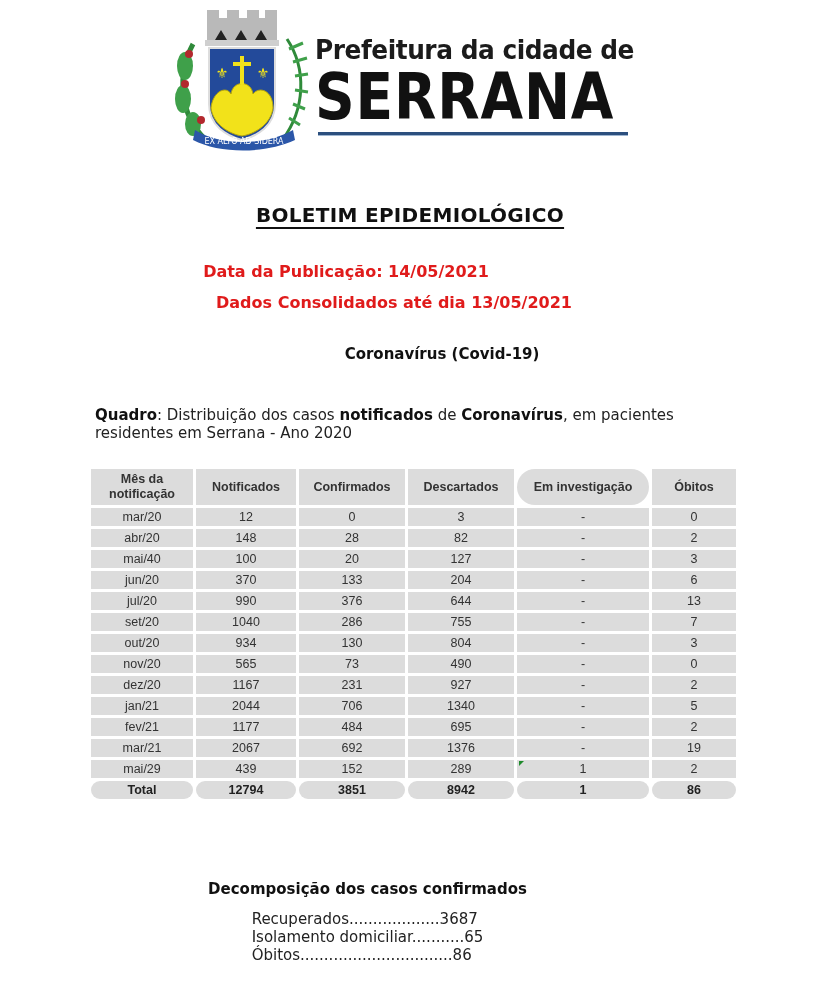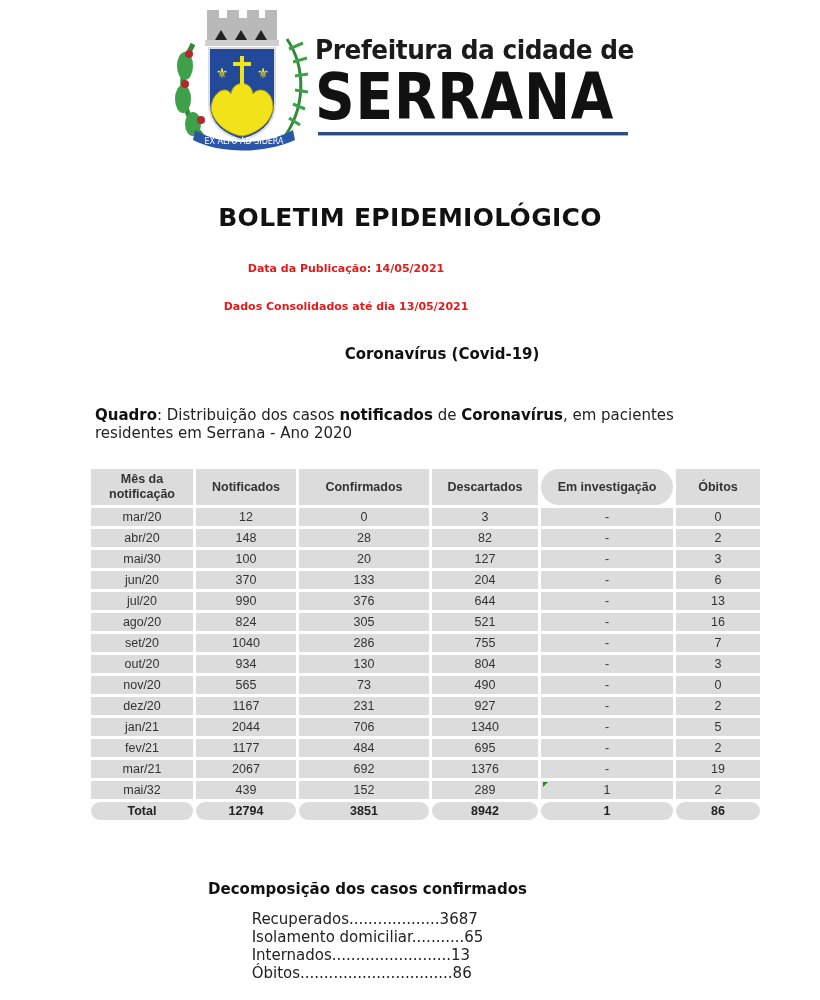--- a/index.html
+++ b/index.html
@@ -5,36 +5,36 @@
   html, body { margin: 0; padding: 0; background: #ffffff; }
   body { width: 820px; height: 1000px; position: relative; overflow: hidden; font-family: "DejaVu Sans", sans-serif; color: #111; }
 
   .header { position: absolute; left: 175px; top: 4px; width: 460px; height: 150px; }
   .crest { position: absolute; left: 0; top: 0; width: 135px; height: 150px; }
   .brand { position: absolute; left: 140px; top: 30px; }
   .brand-line1 { font-family: "DejaVu Sans", sans-serif; font-weight: bold; font-size: 27px; color: #1b1b1b; letter-spacing: -0.5px; white-space: nowrap; transform: scaleX(0.92); transform-origin: left; }
   .brand-line2 { font-family: "DejaVu Sans", sans-serif; font-weight: bold; font-size: 64px; color: #111; line-height: 60px; letter-spacing: 1px; white-space: nowrap; transform: scaleX(0.86); transform-origin: left; margin-top: 2px; }
   .brand-rule { position: absolute; left: 143px; top: 128px; width: 310px; height: 3px; background: #2c4f7e; border-bottom: 1px solid #9fb6d1; }
 
-  .title { position: absolute; left: 0; width: 820px; top: 203px; text-align: center; font-weight: bold; font-size: 25px; text-decoration-thickness: 2px; text-underline-offset: 5px; color: #111; letter-spacing: 0.3px; }
-  .pub { position: absolute; left: 0; width: 692px; text-align: center; font-weight: bold; font-size: 11px; color: #e01b1b; }
+  .title { position: absolute; left: 0; width: 820px; top: 203px; text-align: center; font-weight: bold; font-size: 20px; text-decoration: underline; text-decoration-thickness: 2px; text-underline-offset: 5px; color: #111; letter-spacing: 0.3px; }
+  .pub { position: absolute; left: 0; width: 692px; text-align: center; font-weight: bold; font-size: 16px; color: #e01b1b; }
   .pub1 { top: 262px; }
-  .pub2 { top: 300px; }
+  .pub2 { top: 293px; padding-left: 48px; }
   .subject { position: absolute; left: 0; width: 820px; top: 345px; text-align: center; font-weight: bold; font-size: 15px; color: #111; padding-left: 32px; }
 
   .caption { position: absolute; left: 95px; top: 406px; width: 640px; font-size: 15px; line-height: 18px; color: #222; }
   .caption b { color: #111; }
 
   .tbl-wrap { position: absolute; left: 88px; top: 466px; }
   table.data { border-collapse: separate; border-spacing: 3px 3px; font-family: "Liberation Sans", sans-serif; font-size: 12.5px; color: #333; }
   table.data th, table.data td { background: #dcdcdc; text-align: center; padding: 0; }
   table.data th { font-weight: bold; height: 36px; line-height: 15px; color: #333; }
   table.data td { height: 18px; line-height: 18px; }
   table.data tr.total td { font-weight: bold; color: #222; border-radius: 9px; }
-  .c1 { width: 102px; } .c2 { width: 100px; } .c3 { width: 130px; } .c4 { width: 106px; margin-left: 20px; } .c5 { width: 132px; border-radius: 18px; } .c6 { width: 84px; }
+  .c1 { width: 102px; } .c2 { width: 100px; } .c3 { width: 106px; } .c4 { width: 106px; margin-left: 20px; } .c5 { width: 132px; border-radius: 18px; } .c6 { width: 84px; }
   td.flag { position: relative; }
   td.flag::before { content: ""; position: absolute; left: 2px; top: 1px; width: 0; height: 0; border-top: 5px solid #1e8a2b; border-right: 5px solid transparent; }
 
   .decomp { position: absolute; left: 0; width: 735px; top: 880px; text-align: center; }
   .decomp-title { font-weight: bold; font-size: 15px; color: #111; line-height: 18px; }
   .decomp-list { display: inline-block; text-align: left; font-size: 15px; line-height: 18px; color: #222; margin-top: 12px; }
 </style>
 </head>
 <body>
 
@@ -117,21 +117,21 @@
         </tr>
         <tr>
           <td>abr/20</td>
           <td>148</td>
           <td>28</td>
           <td>82</td>
           <td>-</td>
           <td>2</td>
         </tr>
         <tr>
-          <td>mai/30</td>
+          <td>mai/40</td>
           <td>100</td>
           <td>20</td>
           <td>127</td>
           <td>-</td>
           <td>3</td>
         </tr>
         <tr>
           <td>jun/20</td>
           <td>370</td>
           <td>133</td>
@@ -141,28 +141,20 @@
         </tr>
         <tr>
           <td>jul/20</td>
           <td>990</td>
           <td>376</td>
           <td>644</td>
           <td>-</td>
           <td>13</td>
         </tr>
         <tr>
-          <td>ago/20</td>
-          <td>824</td>
-          <td>305</td>
-          <td>521</td>
-          <td>-</td>
-          <td>16</td>
-        </tr>
-        <tr>
           <td>set/20</td>
           <td>1040</td>
           <td>286</td>
           <td>755</td>
           <td>-</td>
           <td>7</td>
         </tr>
         <tr>
           <td>out/20</td>
           <td>934</td>
@@ -205,35 +197,35 @@
         </tr>
         <tr>
           <td>mar/21</td>
           <td>2067</td>
           <td>692</td>
           <td>1376</td>
           <td>-</td>
           <td>19</td>
         </tr>
         <tr>
-          <td>mai/32</td>
+          <td>mai/29</td>
           <td>439</td>
           <td>152</td>
           <td>289</td>
           <td class="flag">1</td>
           <td>2</td>
         </tr>
         <tr class="total">
           <td>Total</td>
           <td>12794</td>
           <td>3851</td>
           <td>8942</td>
           <td>1</td>
           <td>86</td>
         </tr>
       </tbody>
   </table>
 </div>
 
 <div class="decomp">
   <div class="decomp-title">Decomposição dos casos confirmados</div>
-  <div class="decomp-list" id="decomp-list"><div><span>Recuperados</span><span>...................</span><span>3687</span></div><div><span>Isolamento domiciliar</span><span>...........</span><span>65</span></div><div><span>Internados</span><span>.........................</span><span>13</span></div><div><span>Óbitos</span><span>................................</span><span>86</span></div></div>
+  <div class="decomp-list" id="decomp-list"><div><span>Recuperados</span><span>...................</span><span>3687</span></div><div><span>Isolamento domiciliar</span><span>...........</span><span>65</span></div><div><span>Óbitos</span><span>................................</span><span>86</span></div></div>
 </div>
 
 </body></html>

